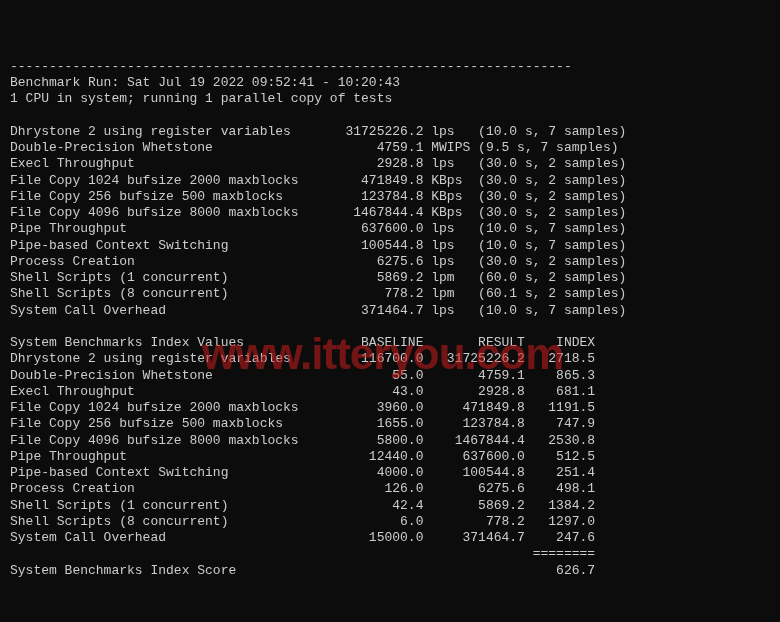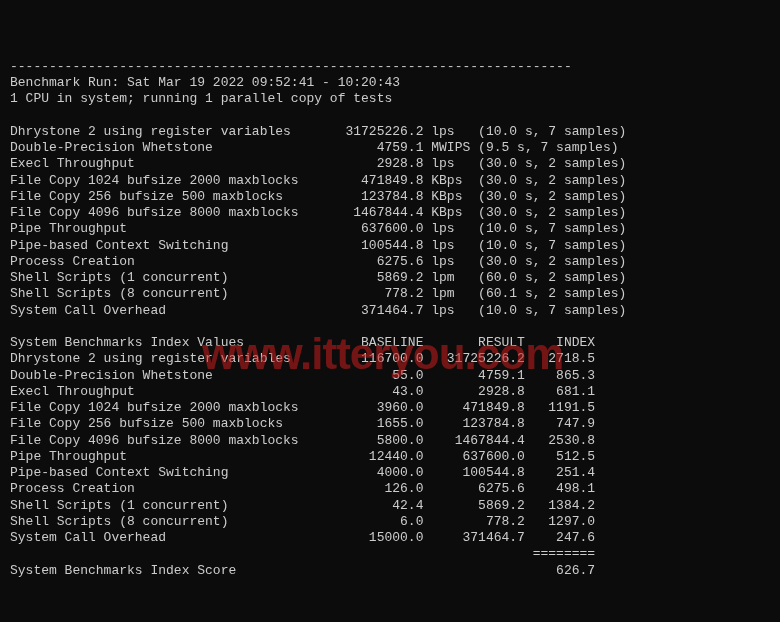--- a/index.html
+++ b/index.html
@@ -26,21 +26,21 @@
     z-index: 5;
     letter-spacing: -1px;
   }
   .container { position: relative; }
 </style>
 </head>
 <body>
 <div class="container">
 <span class="watermark">www.itteryou.com</span>
 <span>------------------------------------------------------------------------</span>
-<span>Benchmark Run: Sat Mar 19 2022 09:52:41 - 10:20:43</span>
+<span>Benchmark Run: Sat Jul 19 2022 09:52:41 - 10:20:43</span>
 <span>1 CPU in system; running 1 parallel copy of tests</span>
 
 <span>Dhrystone 2 using register variables       31725226.2 lps   (10.0 s, 7 samples)
 Double-Precision Whetstone                     4759.1 MWIPS (9.5 s, 7 samples)
 Execl Throughput                               2928.8 lps   (30.0 s, 2 samples)
 File Copy 1024 bufsize 2000 maxblocks        471849.8 KBps  (30.0 s, 2 samples)
 File Copy 256 bufsize 500 maxblocks          123784.8 KBps  (30.0 s, 2 samples)
 File Copy 4096 bufsize 8000 maxblocks       1467844.4 KBps  (30.0 s, 2 samples)
 Pipe Throughput                              637600.0 lps   (10.0 s, 7 samples)
 Pipe-based Context Switching                 100544.8 lps   (10.0 s, 7 samples)

